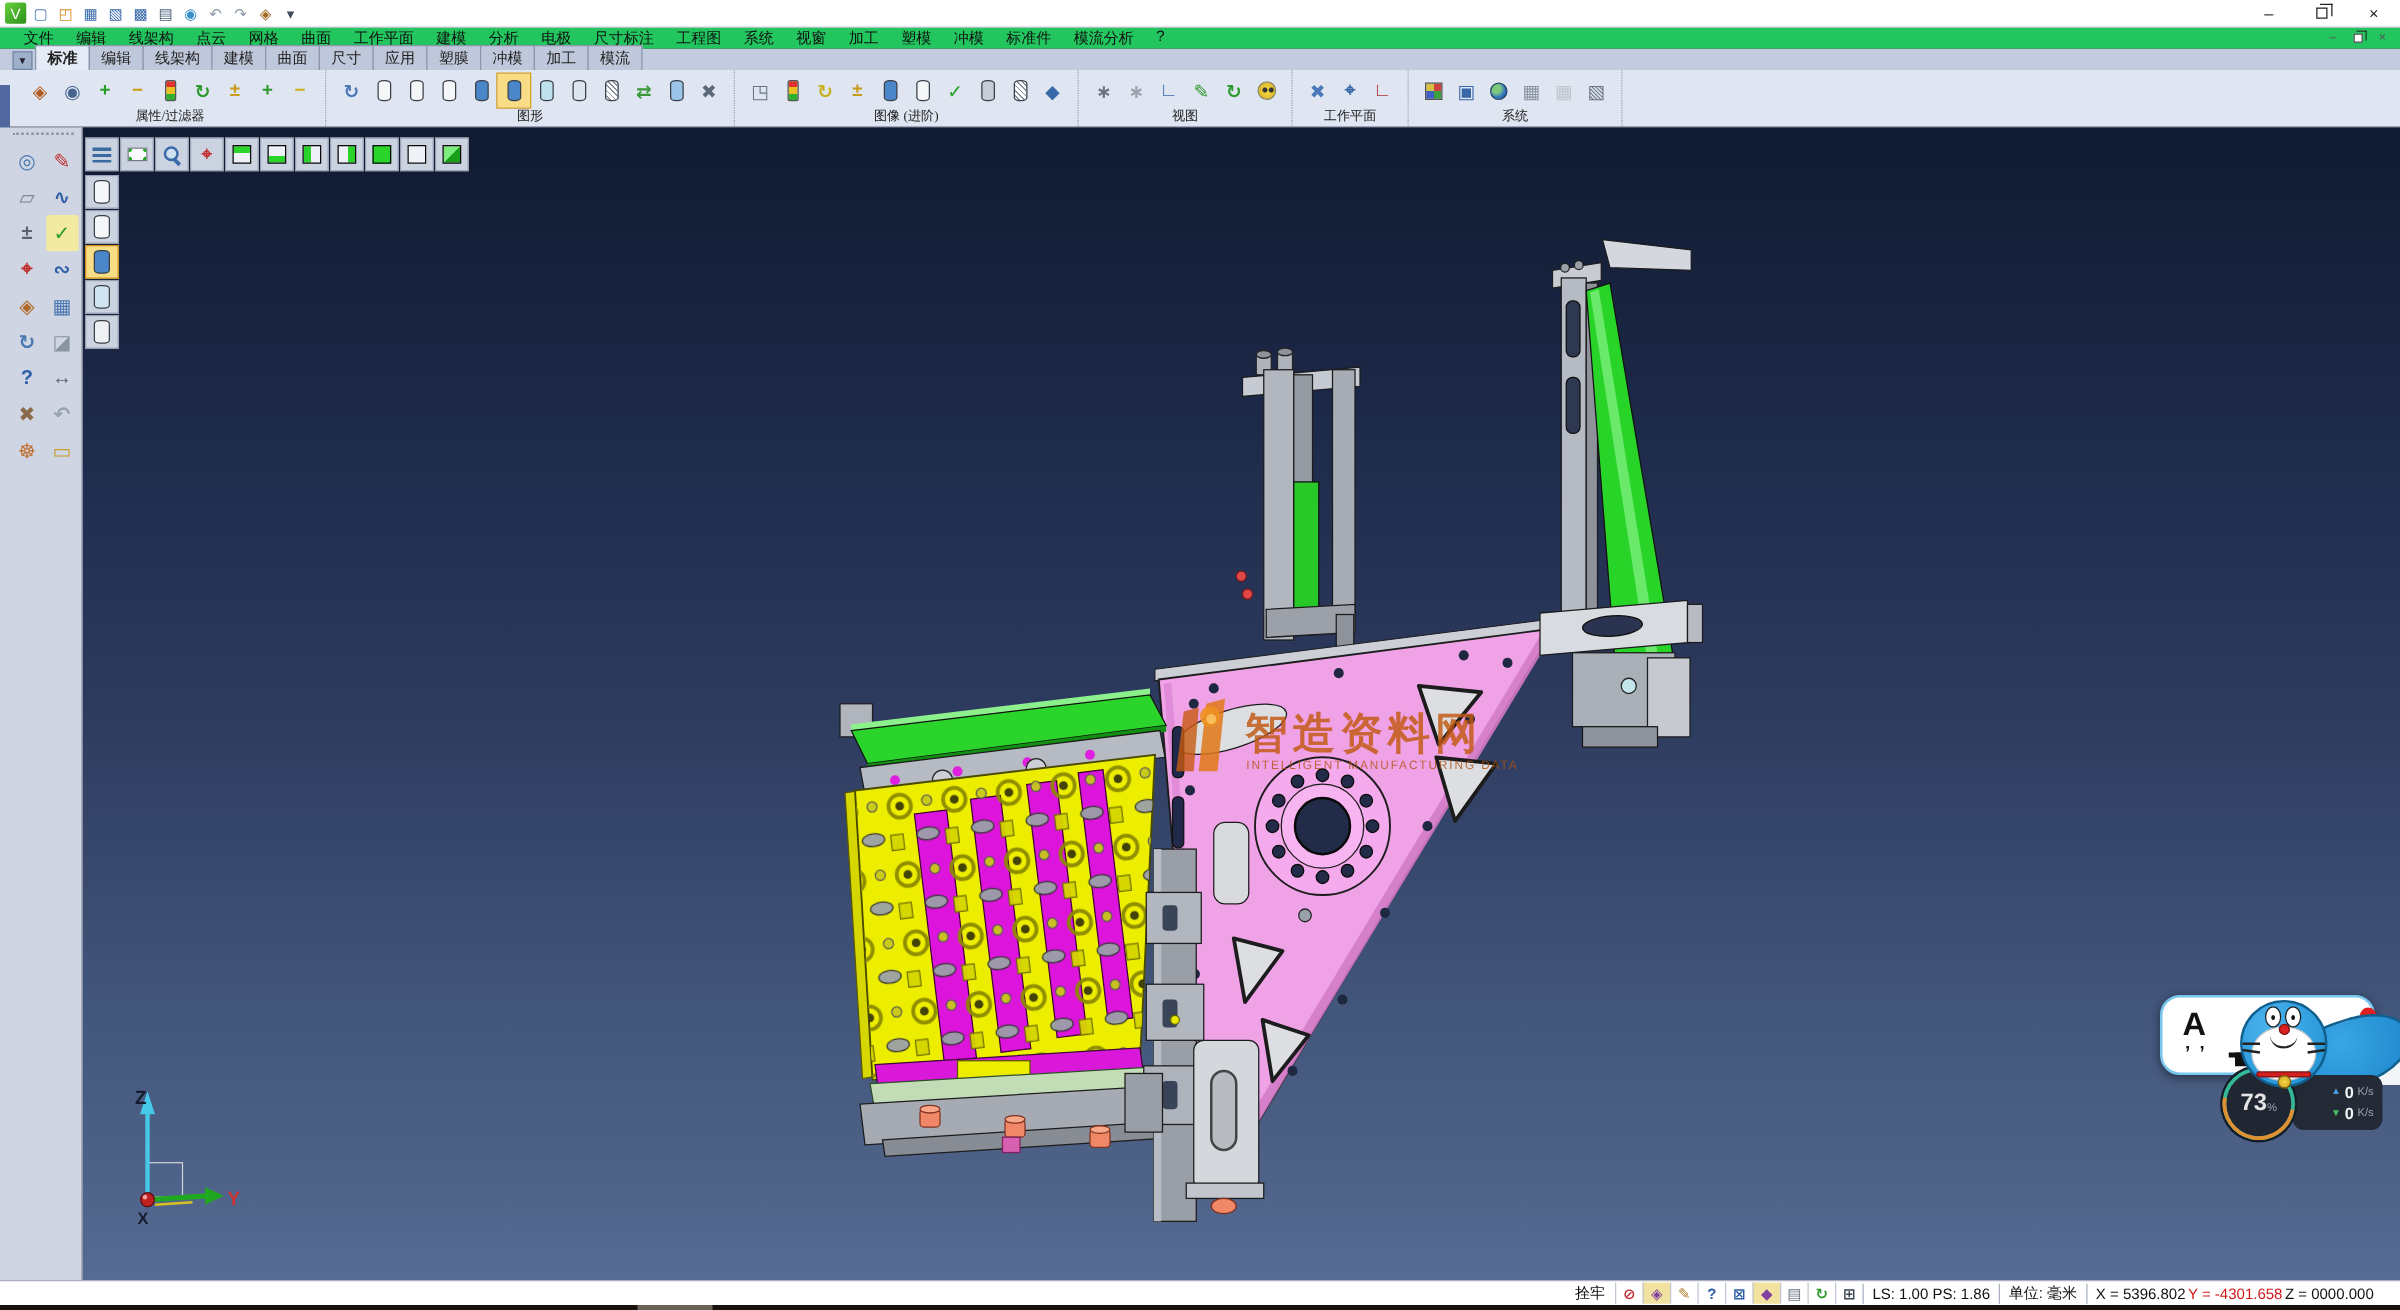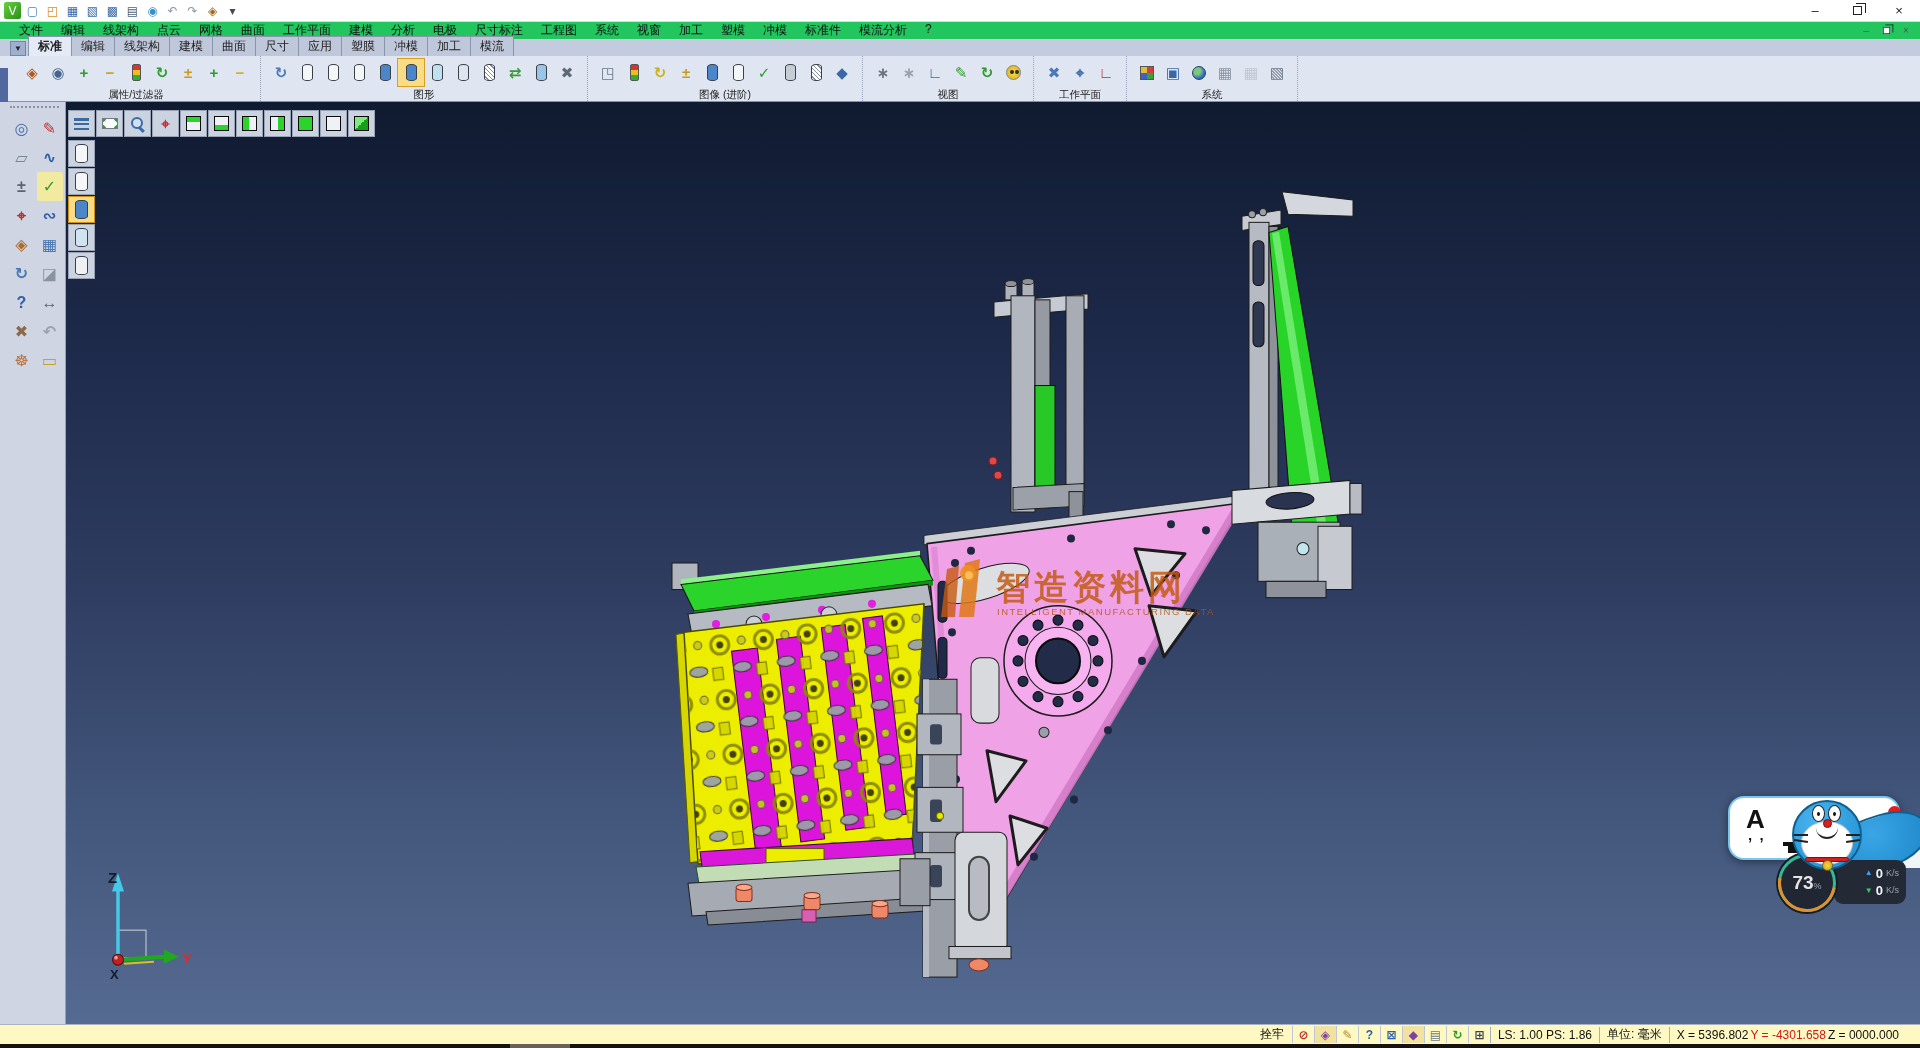--- a/index.html
+++ b/index.html
@@ -37,21 +37,21 @@
 
   
   .toolbar { height:46px; background:#dfe5f1; display:flex; align-items:stretch; padding-left:12px;
     border-bottom:1px solid #8a92a4; }
   .tb-group { display:flex; flex-direction:column; justify-content:flex-start;
     border-right:1px dotted #98a2b6; padding:1px 7px 0 7px; }
   .tb-icons { display:flex; align-items:center; height:31px; }
   .tb-icons .ic { width:26px; height:27px; display:flex; align-items:center; justify-content:center;
     font-size:15px; font-weight:bold; }
   .tb-icons .ic.selected { background:#f8dd86; outline:1px solid #d8a020; }
-  .tb-label { font-size:10.5px; color:#222; text-align:center; height:13px; line-height:12px; }
+  .tb-label { font-size:10.5px; color:#222; text-align:center; height:13px; line-height:12px;font-family:Liberation Serif, serif; }
 
   
   .s-cyl { width:11px; height:17px; border:1px solid #3a4048; border-radius:5px/3px; background:#f4f6f8; display:block; }
   .s-cylh { width:11px; height:17px; border:1px solid #3a4048; border-radius:5px/3px; display:block;
     background:repeating-linear-gradient(45deg,#ffffff 0 2px,#8890a0 2px 3px); }
   .s-traffic { width:9px; height:17px; border:1px solid #555; border-radius:2px; display:block;
     background:linear-gradient(180deg,#e03030 0 33%,#e8c020 33% 66%,#30b030 66%); }
   .s-plane { width:16px; height:11px; border:1px solid #778; display:block;
     background:radial-gradient(circle at 0 0,#2a2 2.5px,transparent 3px),
                radial-gradient(circle at 100% 0,#2a2 2.5px,transparent 3px),
@@ -141,21 +141,21 @@
   .rowA { height:18px; background:#dde3f1; border-top:1px solid #9aa2b4; display:flex; align-items:center;
     justify-content:flex-end; font-size:11px; color:#222; }
   .rowA .seg { padding:0 8px; border-left:1px solid #a8b0c0; height:14px; display:flex; align-items:center; gap:4px; }
   .search-wrap { display:flex; align-items:center; gap:3px; }
   .search-input { width:92px; height:13px; border:1px solid #8a94a8; background:#fff; font-size:10px; padding:0 3px; }
   .layer-name { font-weight:bold; }
   .swatches { display:flex; gap:4px; }
   .spacerA { width:238px; }
   .globe-pad { padding-right:3px; }
 
-  .rowB { height:20px; background:#fef9c3; border-top:1px solid #aab2c2; display:flex; align-items:center;
+  .rowB { height:20px; background:#ffffff; border-top:1px solid #aab2c2; display:flex; align-items:center;
     justify-content:flex-end; font-size:12px; color:#111; padding-right:14px; }
   .rowB .seg { padding:0 7px; border-left:1px solid #a8b0c0; height:16px; display:flex; align-items:center; gap:2px; }
   .snap-label { padding:0 8px; }
   .sicons { display:flex; align-items:center; }
   .sicons .ic { width:22px; height:17px; display:flex; align-items:center; justify-content:center;
     font-size:12px; font-weight:bold; border-left:1px solid #c0c6d4; }
   .coord-x, .coord-z { color:#111; }
   .coord-y { color:#d01818; }
   .coords { display:flex; gap:10px; padding-left:8px; }
 

